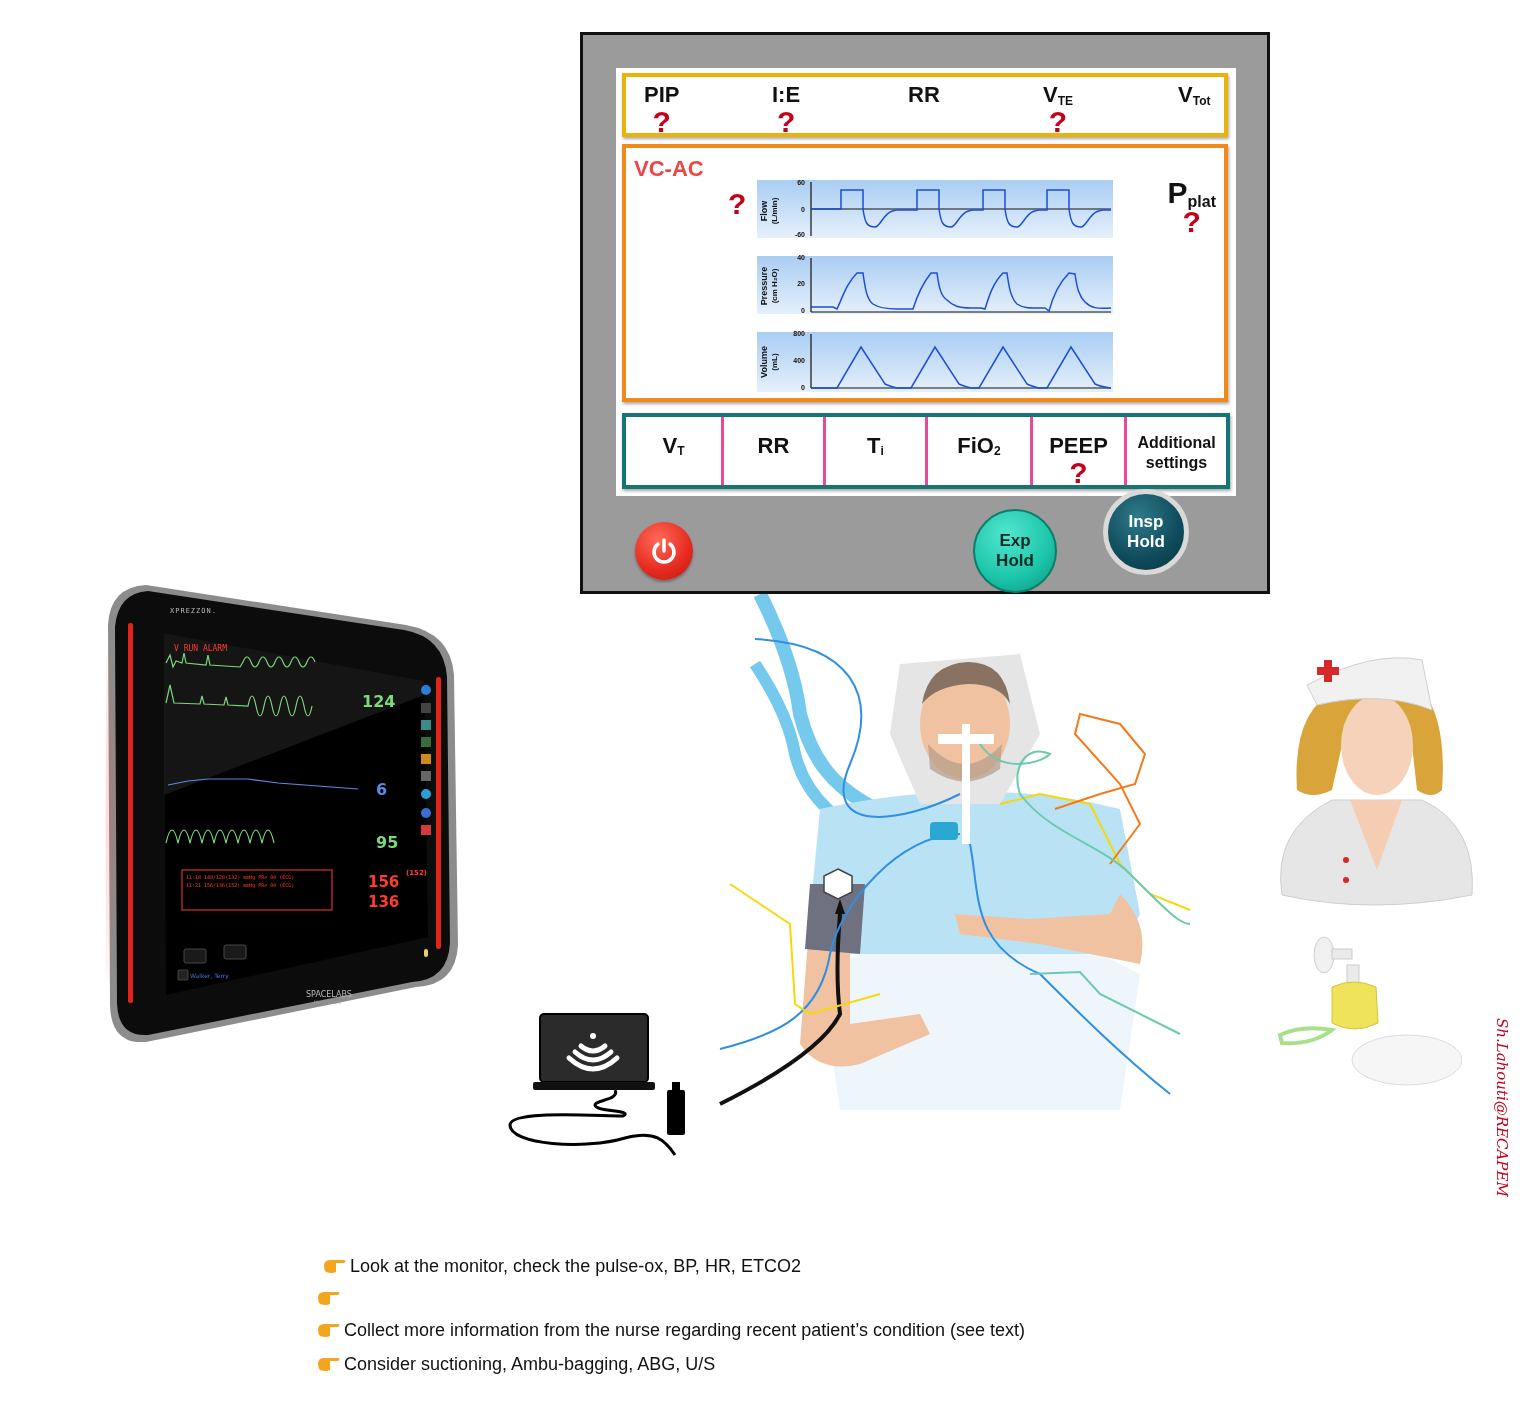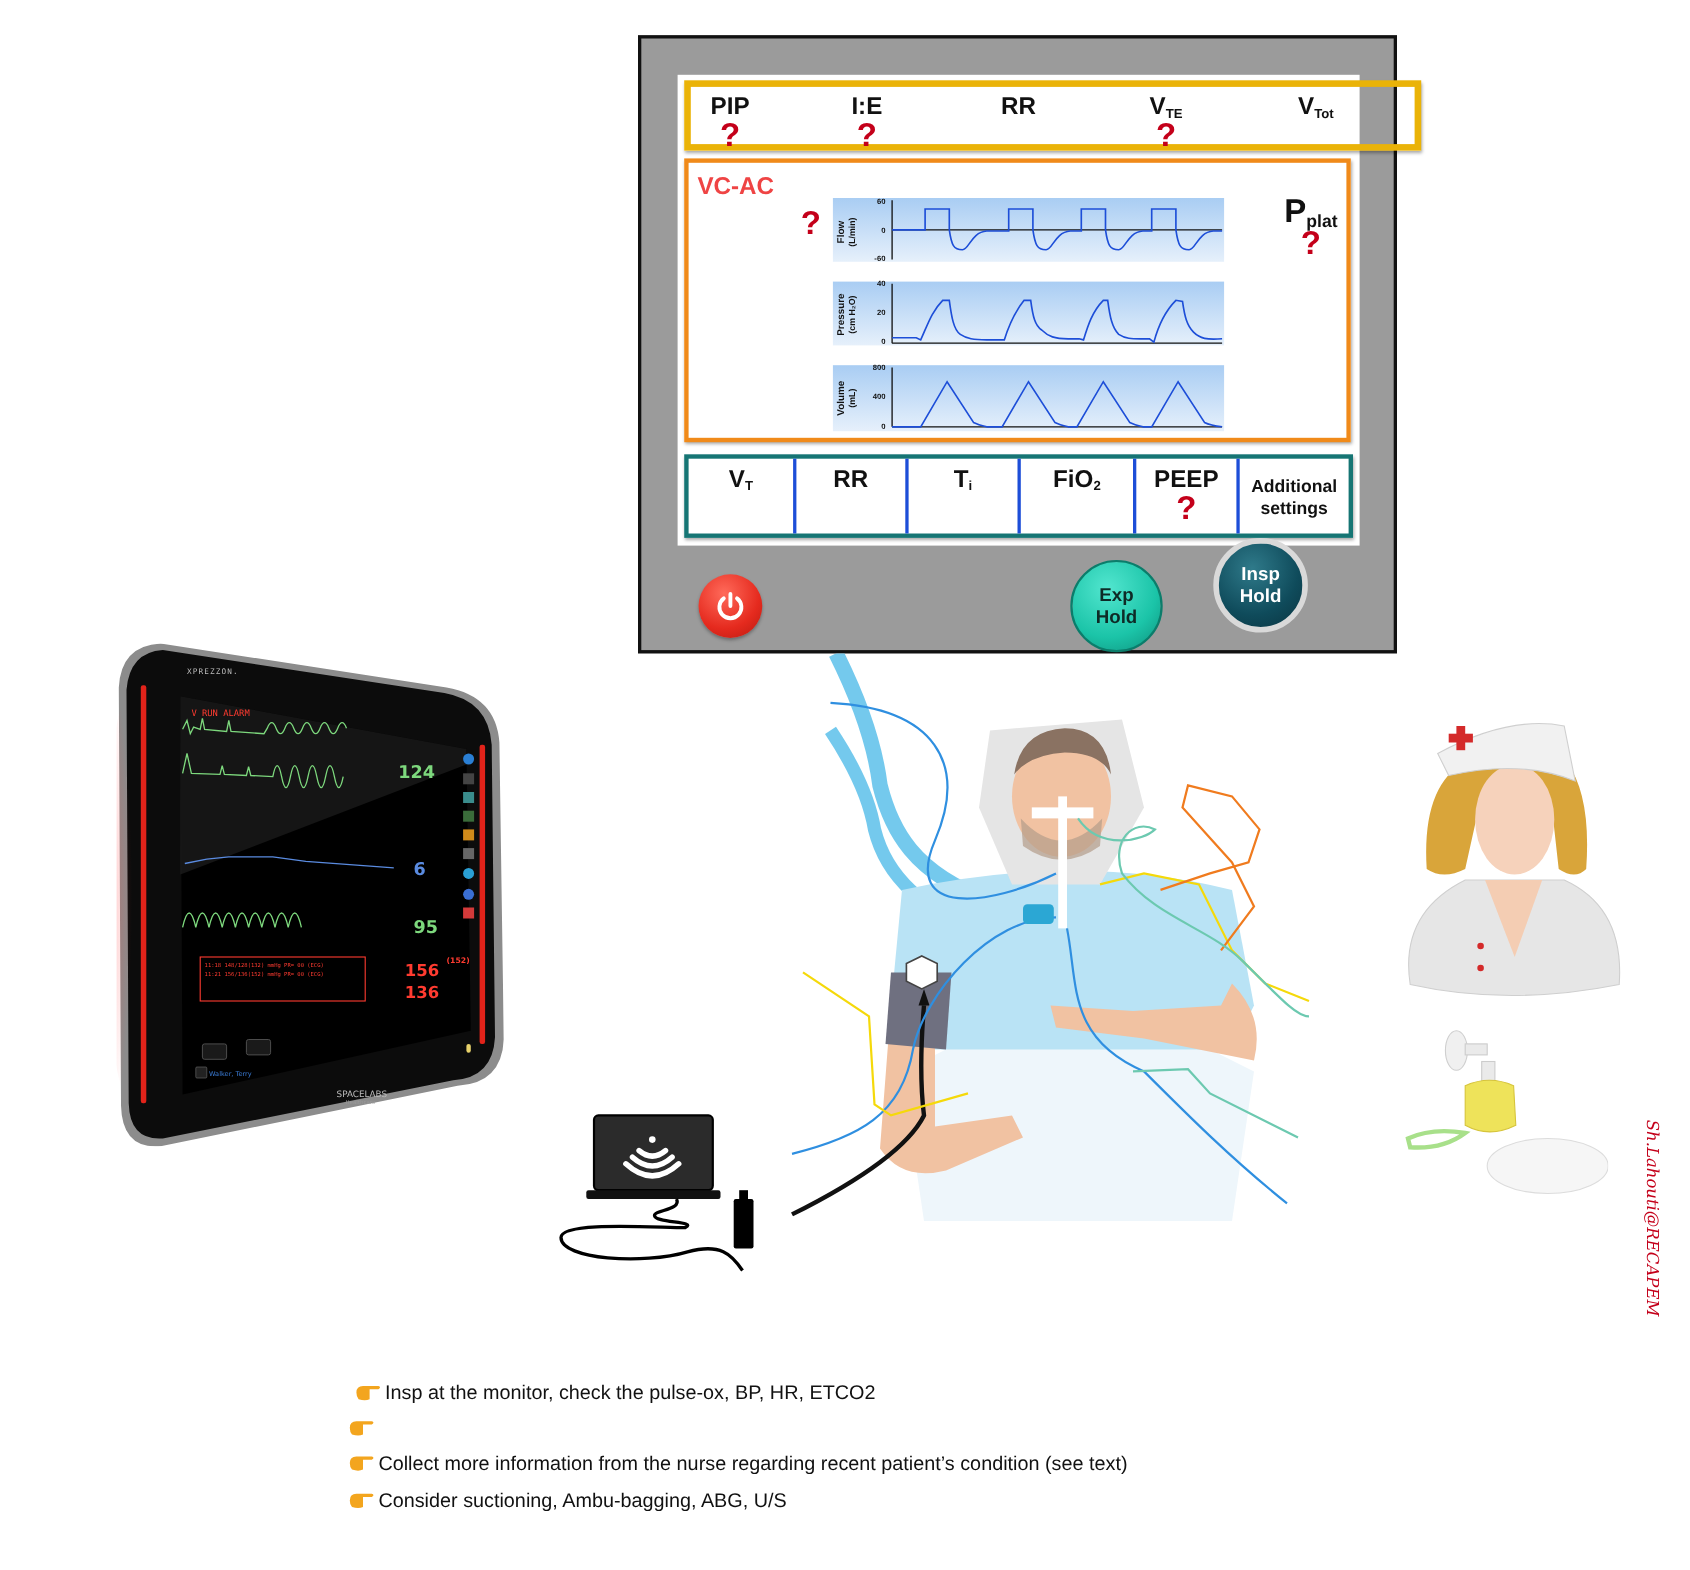--- a/index.html
+++ b/index.html
@@ -1,36 +1,36 @@
 <!DOCTYPE html>
 <html><head>
 <meta charset="utf-8">
 <style>
   * { box-sizing: border-box; margin: 0; padding: 0; }
   body { width: 1536px; height: 1427px; background: #ffffff; position: relative; overflow: hidden; font-family: "Liberation Sans", sans-serif; }
 
   
   .vent { position: absolute; left: 580px; top: 32px; width: 690px; height: 562px; background: #9b9b9b; border: 3px solid #111; }
   .vent-screen { position: absolute; left: 33px; top: 33px; width: 620px; height: 428px; background: #fff; }
-  .top-panel { position: absolute; left: 6px; top: 5px; width: 670px; height: 64px; border: 6px solid #eab308; box-shadow: 1px 2px 3px rgba(0,0,0,.35); }
+  .top-panel { position: absolute; left: 6px; top: 5px; width: 606px; height: 64px; border: 4px solid #eab308; box-shadow: 1px 2px 3px rgba(0,0,0,.35); }
   .tp-item { position: absolute; top: 5px; font-weight: bold; font-size: 22px; color: #111; text-align: center; }
   .tp-item sub { font-size: 12px; vertical-align: baseline; position: relative; top: 3px; }
   .q { color: #c4001a; font-weight: bold; font-size: 30px; line-height: 28px; display: block; text-align: center; }
 
   .mid-panel { position: absolute; left: 6px; top: 76px; width: 606px; height: 258px; border: 4px solid #f08a1a; box-shadow: 1px 2px 3px rgba(0,0,0,.35); }
   .mode-label { position: absolute; left: 8px; top: 8px; font-weight: bold; font-size: 22px; color: #ef4444; }
   .pplat { position: absolute; right: 8px; top: 16px; font-weight: bold; font-size: 30px; color: #111; text-align: center; margin-top: 12px; }
   .pplat sub { font-size: 16px; position: relative; top: 4px; vertical-align: baseline; }
   .mid-q-left { position: absolute; left: 102px; top: 42px; }
   .pplat .q { margin-top: -2px; }
 
   .waves { position: absolute; left: 131px; top: 30px; width: 356px; height: 216px; background: #fff; }
 
   .bot-panel { position: absolute; left: 6px; top: 345px; width: 608px; height: 76px; border: 4px solid #167574; display: flex; box-shadow: 1px 2px 3px rgba(0,0,0,.35); }
-  .bp-cell { border-right: 3px solid #1d4ed8; text-align: center; font-weight: bold; font-size: 22px; color: #111; padding-top: 6px; }
+  .bp-cell { border-right: 3px solid #ec4899; text-align: center; font-weight: bold; font-size: 22px; color: #111; padding-top: 16px; }
   .bp-cell:last-child { border-right: none; }
   .bp-cell sub { font-size: 12px; vertical-align: baseline; position: relative; top: 2px; }
   .bp-cell.small { font-size: 16px; line-height: 20px; padding-top: 16px; }
 
   .power-btn { position: absolute; left: 52px; top: 487px; width: 58px; height: 58px; border-radius: 50%; background: radial-gradient(circle at 40% 30%, #ff6a5a, #e52a1e 60%, #b81a10); display: flex; align-items: center; justify-content: center; box-shadow: 0 2px 3px rgba(0,0,0,.3); }
   .exp-btn { position: absolute; left: 390px; top: 474px; width: 84px; height: 84px; border-radius: 50%; background: radial-gradient(circle at 40% 30%, #52e6cf, #1bc4a8 60%, #0e8f7b); border: 2px solid #0b7d6b; display: flex; align-items: center; justify-content: center; text-align: center; font-weight: bold; font-size: 17px; color: #0e2a26; line-height: 20px; }
   .insp-btn { position: absolute; left: 520px; top: 454px; width: 86px; height: 86px; border-radius: 50%; background: radial-gradient(circle at 40% 30%, #2f7a8a, #0f4b5b 60%, #0a3440); border: 5px solid #d9d9d9; display: flex; align-items: center; justify-content: center; text-align: center; font-weight: bold; font-size: 17px; color: #fff; line-height: 20px; }
 
   
   .monitor { position: absolute; left: 106px; top: 585px; width: 352px; height: 457px; }
@@ -309,21 +309,21 @@
   <path d="M110 80 C115 90 90 90 90 95 C90 102 130 100 118 106 C90 106 5 100 5 115 C5 135 80 140 120 128 C150 120 160 130 170 145" stroke="#000" stroke-width="3" fill="none"></path>
   <rect x="162" y="80" width="18" height="45" rx="2" fill="#000"></rect>
   <rect x="167" y="72" width="8" height="10" fill="#000"></rect>
 </svg>
 
 <div class="caption">
   <div class="bullet">
     <svg class="hand" viewBox="0 0 26 20">
         <path d="M2 10 Q2 4 8 4 L22 4 Q25 5 22 7 L14 7 L14 16 Q10 18 4 16 Q2 14 2 10 Z" fill="#f3a51e"></path>
       </svg>
-    <span>Insp at the monitor, check the pulse-ox, BP, HR, ETCO2</span>
+    <span>Look at the monitor, check the pulse-ox, BP, HR, ETCO2</span>
   </div>
   <div class="bullet">
     <svg class="hand" viewBox="0 0 26 20">
         <path d="M2 10 Q2 4 8 4 L22 4 Q25 5 22 7 L14 7 L14 16 Q10 18 4 16 Q2 14 2 10 Z" fill="#f3a51e"></path>
       </svg>
   </div>
   <div class="bullet">
     <svg class="hand" viewBox="0 0 26 20">
         <path d="M2 10 Q2 4 8 4 L22 4 Q25 5 22 7 L14 7 L14 16 Q10 18 4 16 Q2 14 2 10 Z" fill="#f3a51e"></path>
       </svg>

